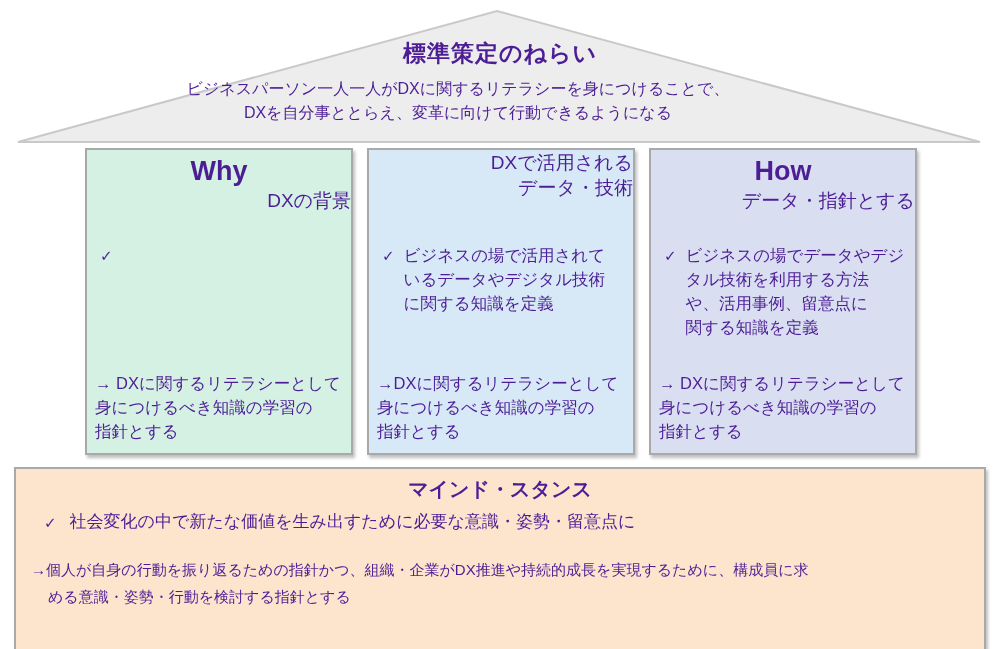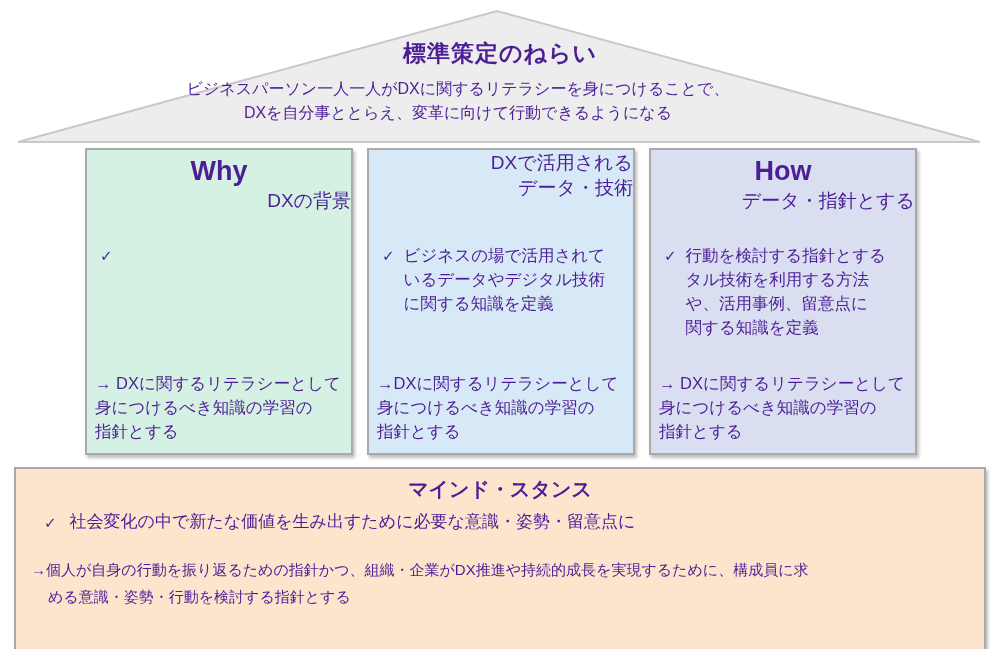--- a/index.html
+++ b/index.html
@@ -91,21 +91,21 @@
     <div class="p-arrow">→DXに関するリテラシーとして
 身につけるべき知識の学習の
 指針とする</div>
   </div>
 
   <div class="pillar how">
     <div class="p-title">How</div>
     <div class="p-sub">データ・指針とする</div>
     <div class="p-bullet">
       <span class="check-glyph">✓</span>
-      <span class="b-text">行動を検討する指針とする
+      <span class="b-text">ビジネスの場でデータやデジ
 タル技術を利用する方法
 や、活用事例、留意点に
 関する知識を定義</span>
     </div>
     <div class="p-arrow">→ DXに関するリテラシーとして
 身につけるべき知識の学習の
 指針とする</div>
   </div>
 
   <div class="foundation">

